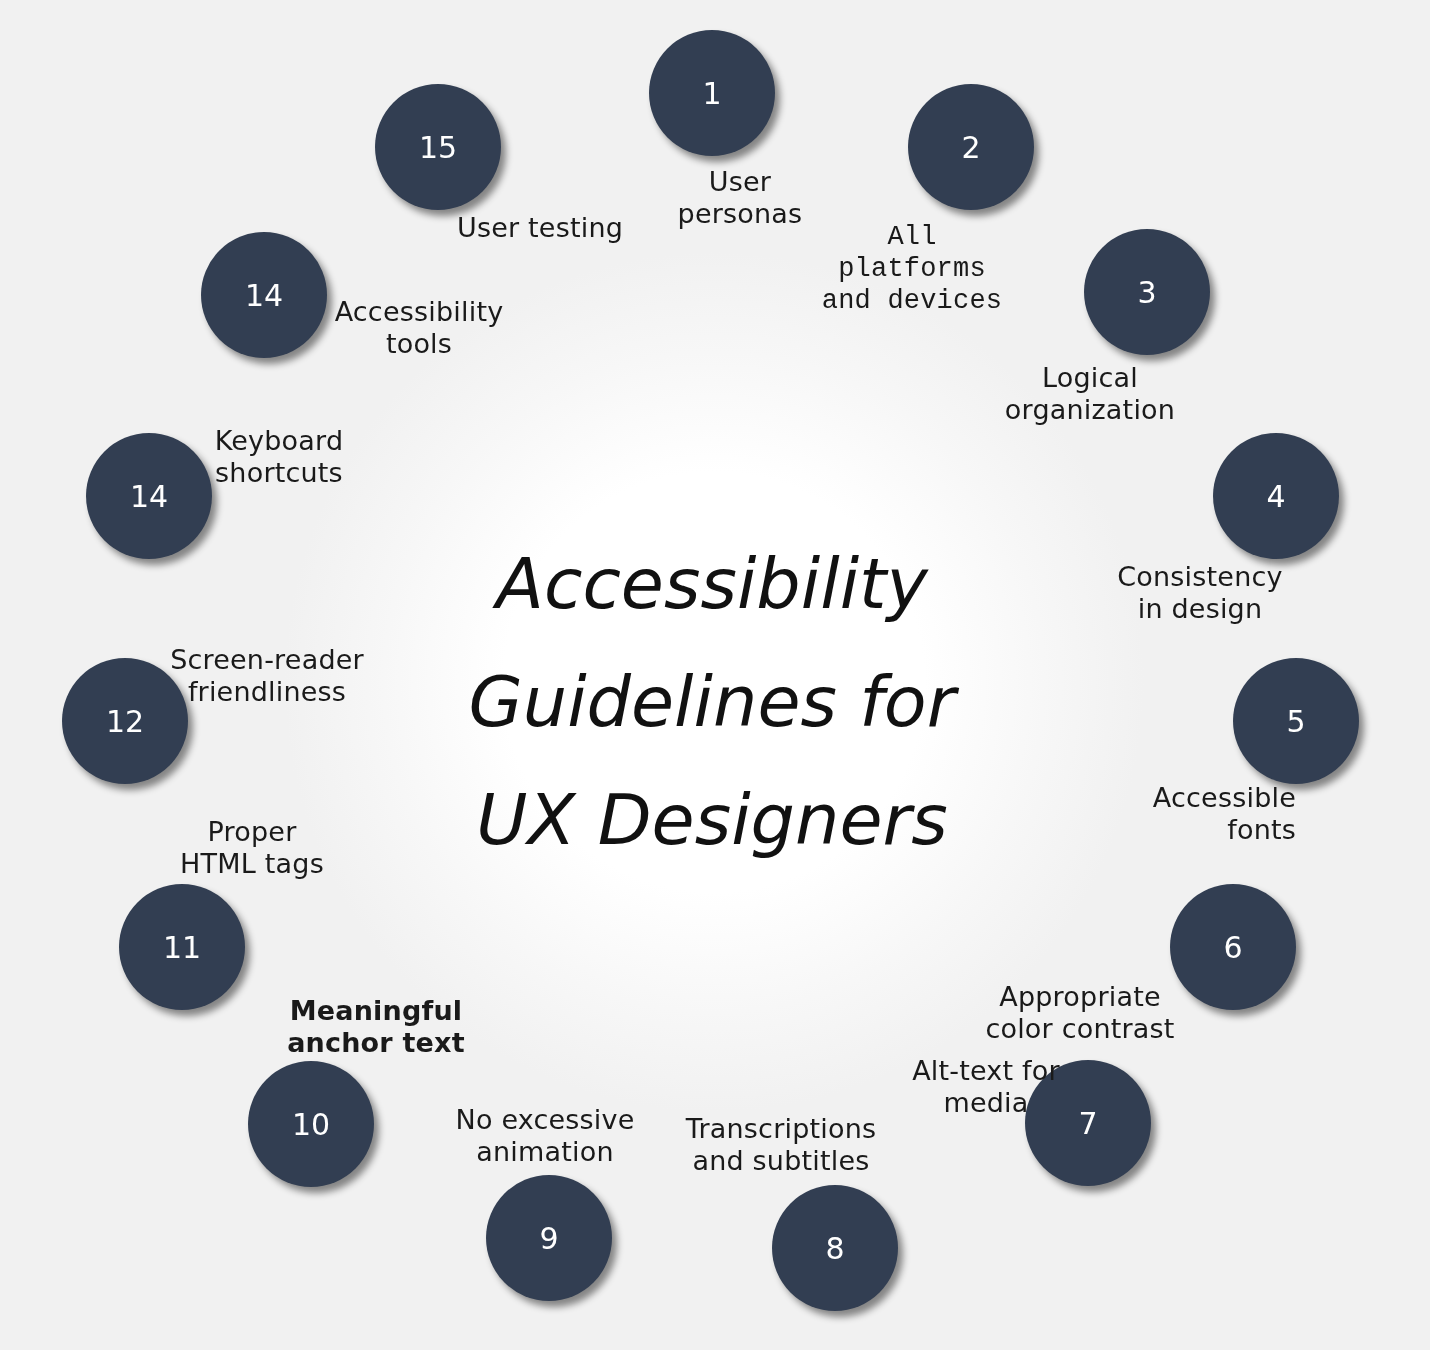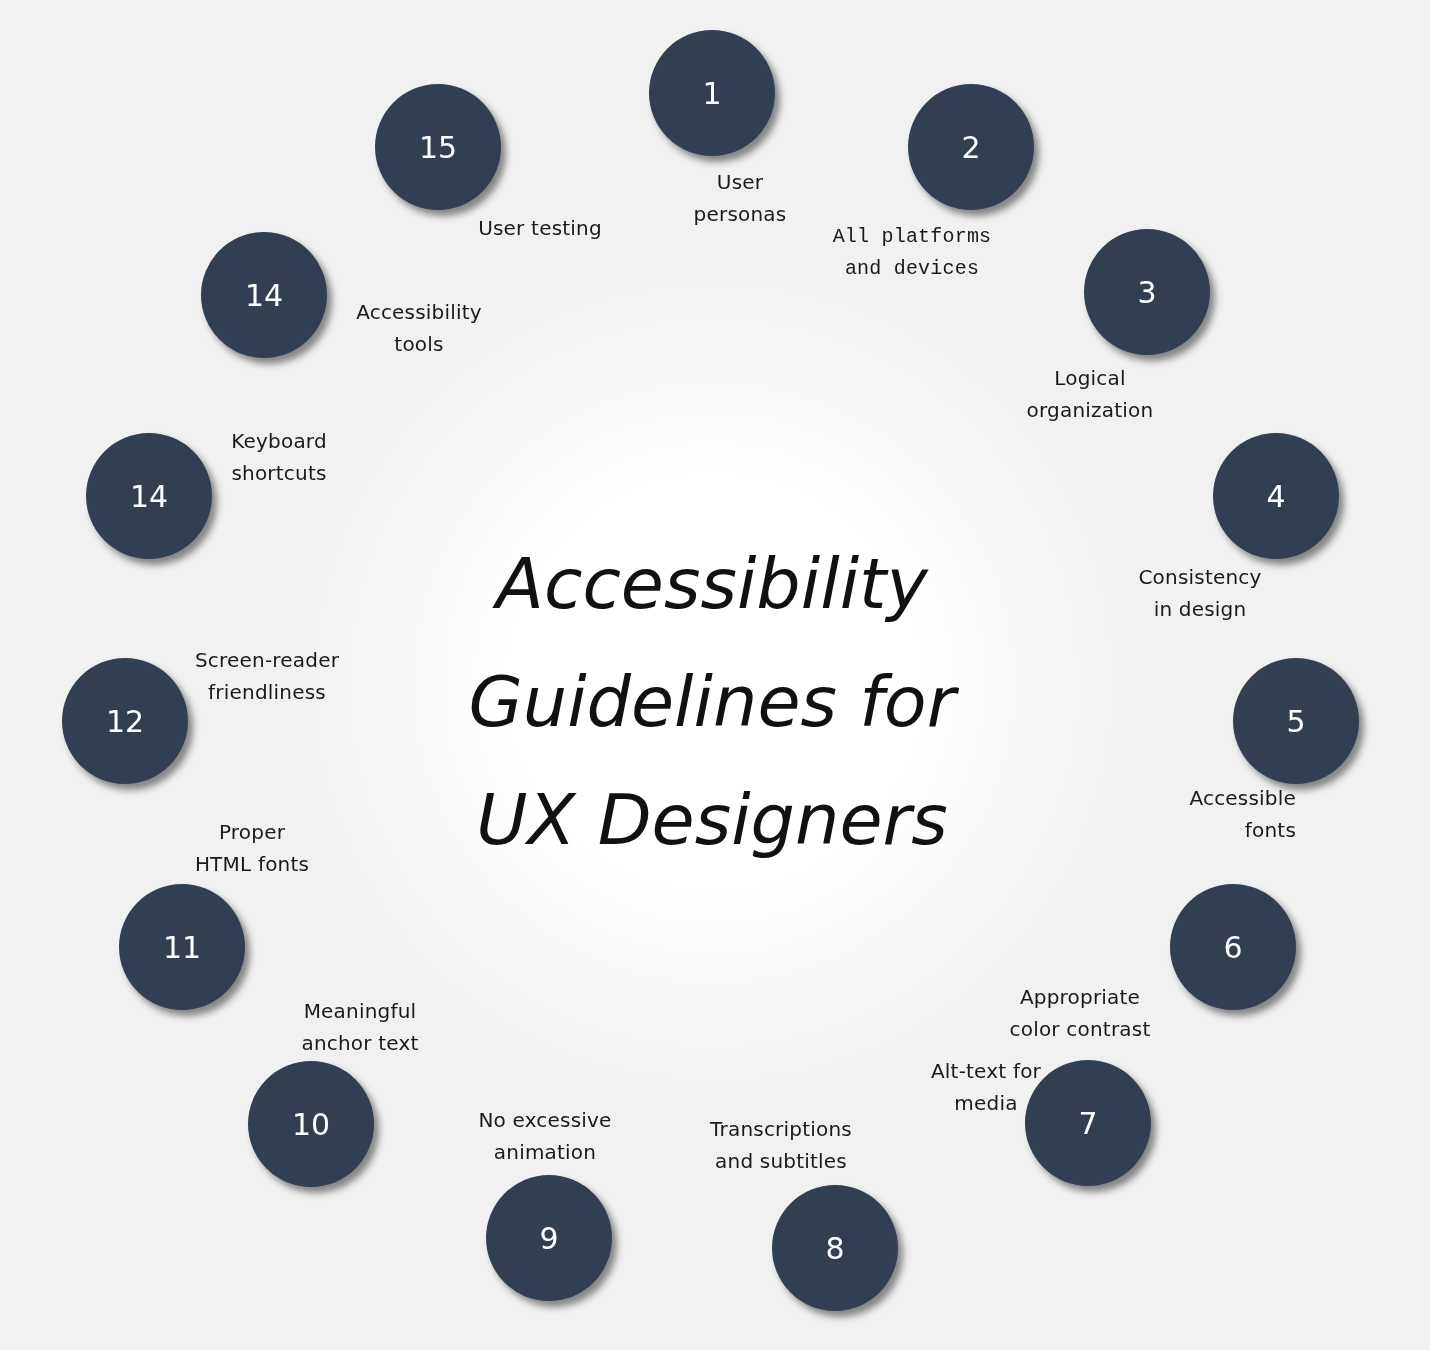--- a/index.html
+++ b/index.html
@@ -14,21 +14,21 @@
   }
   .node {
     position:absolute; width:126px; height:126px; border-radius:50%;
     background:#323e52;
     box-shadow: 5px 6px 7px rgba(0,0,0,0.45);
     display:flex; align-items:center; justify-content:center;
     color:#ffffff; font-size:30px;
     font-family:"DejaVu Sans", sans-serif;
   }
   .label {
-    position:absolute; color:#1a1a1a; font-size:20px; line-height:32px;
+    position:absolute; color:#1a1a1a; font-size:27px; line-height:32px;
     text-align:center; white-space:pre-line;
     font-family:"DejaVu Sans", sans-serif;
     letter-spacing:0.2px;
   }
   .title {
     position:absolute; left:412px; top:525px; width:600px;
     text-align:center; font-style:italic; font-size:70px; line-height:118px;
     color:#111; white-space:pre-line;
     font-family:"DejaVu Sans", sans-serif;
   }
@@ -69,23 +69,23 @@
 <div class="label" style="left:1096px;top:782px;width:200px;text-align:right;">Accessible
 fonts</div>
 <div class="label" style="left:980px;top:933px;width:200px;margin-top:48px;">Appropriate
 color contrast</div>
 <div class="label" style="left:896px;top:1055px;width:180px;">Alt-text for
 media</div>
 <div class="label" style="left:676px;top:1113px;width:210px;">Transcriptions
 and subtitles</div>
 <div class="label" style="left:445px;top:1104px;width:200px;">No excessive
 animation</div>
-<div class="label" style="left:260px;top:995px;width:200px;">Meaningful
+<div class="label" style="left:276px;top:995px;width:200px;font-weight:bold;">Meaningful
 anchor text</div>
 <div class="label" style="left:152px;top:816px;width:200px;">Proper
-HTML fonts</div>
+HTML tags</div>
 <div class="label" style="left:157px;top:644px;width:220px;">Screen-reader
 friendliness</div>
 <div class="label" style="left:179px;top:425px;width:200px;">Keyboard
 shortcuts</div>
 <div class="label" style="left:319px;top:296px;width:200px;">Accessibility
 tools</div>
 <div class="label" style="left:440px;top:212px;width:200px;">User testing</div>
 
 </body></html>

